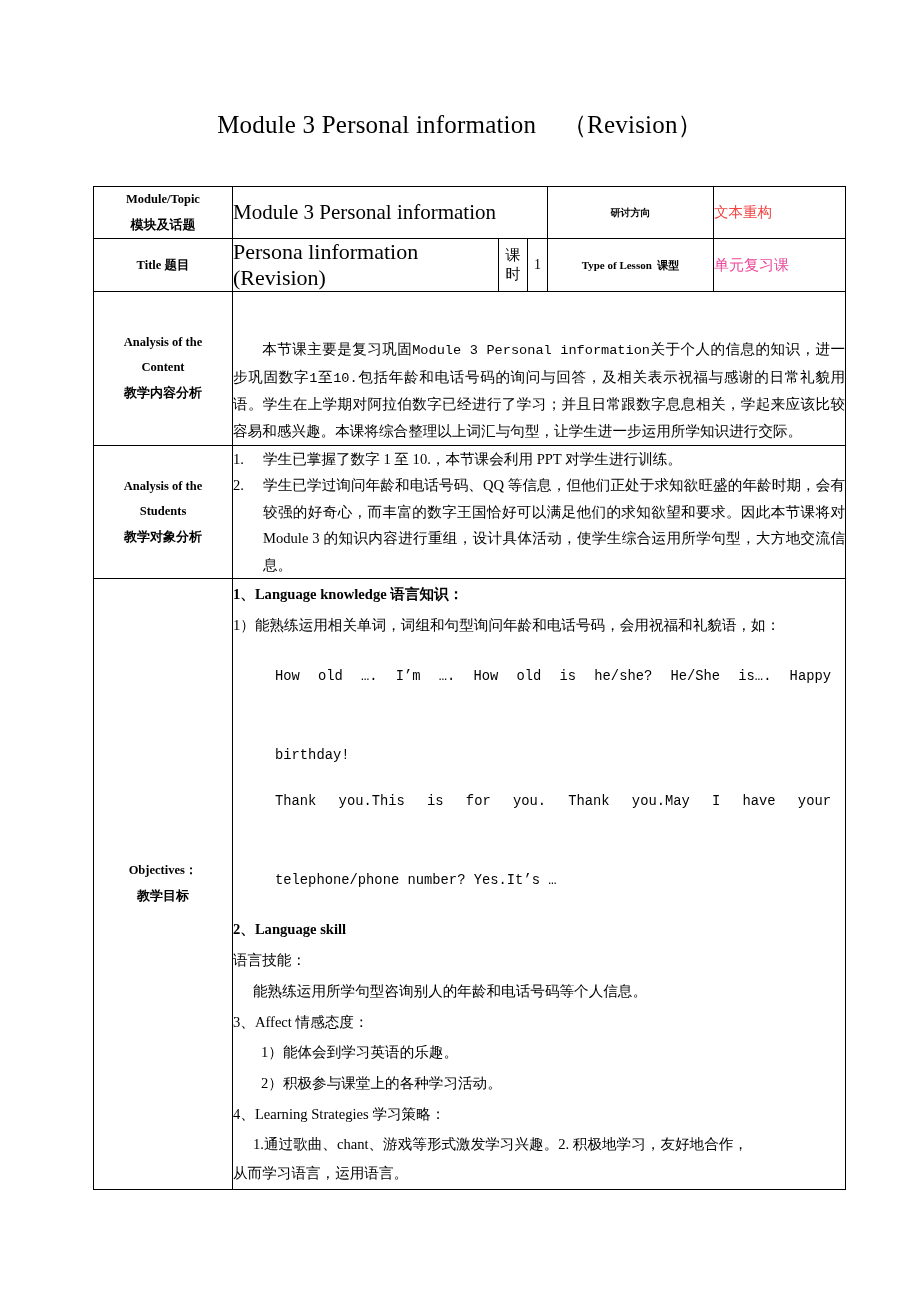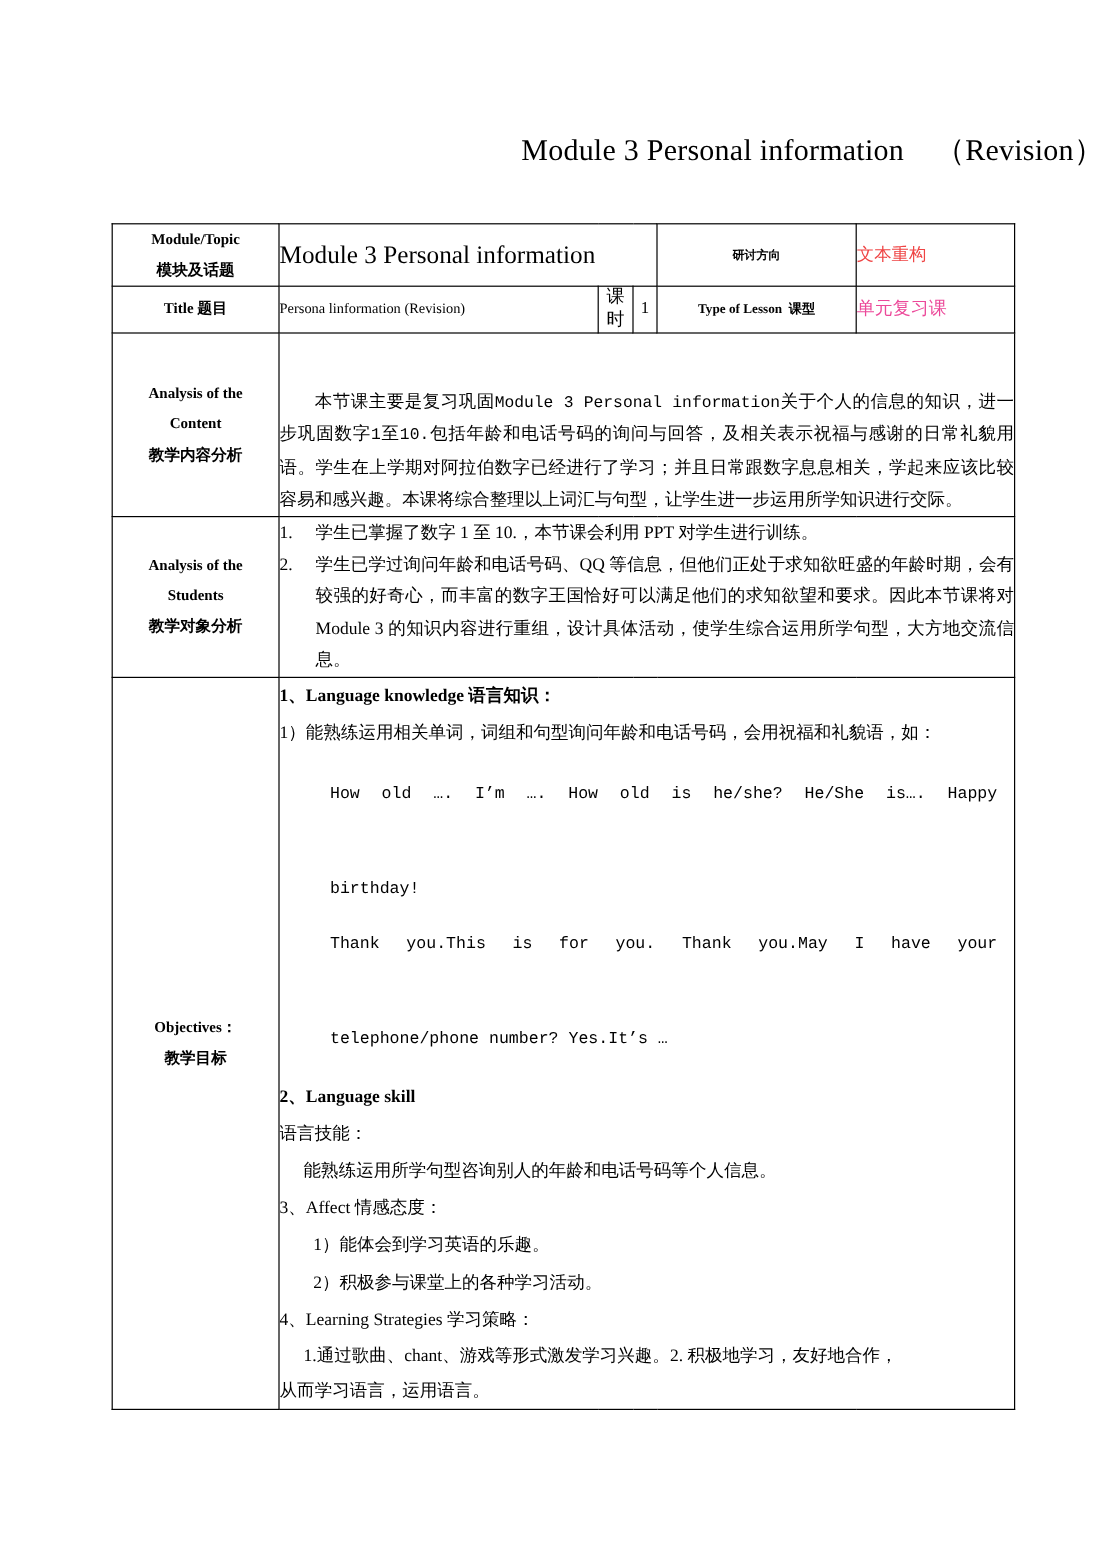--- a/index.html
+++ b/index.html
@@ -20,21 +20,21 @@
     height: 1302px;
     box-sizing: border-box;
   }
 
   
   .doc-title {
     position: absolute;
     left: 0;
     top: 108px;
     width: 920px;
-    text-align: right;
+    text-align: center;
     font-family: "Liberation Serif", "DejaVu Serif", serif;
     font-size: 25px;
     font-weight: normal;
     letter-spacing: 0.2px;
     white-space: pre;
   }
 
   
   .lesson-table {
     position: absolute;
@@ -74,21 +74,21 @@
     font-size: 10px;
   }
   .r1-value {
     font-size: 14.5px;
     padding-left: 9px;
     color: #ef4444;
   }
 
   
   .r2-title {
-    font-size: 12px;
+    font-size: 22px;
     padding-left: 9px;
   }
   .r2-hours-label {
     text-align: center;
     font-size: 15px;
     line-height: 1.25;
     padding: 4px 2px;
   }
   .r2-hours-label span { display: block; }
   .r2-hours-value {

